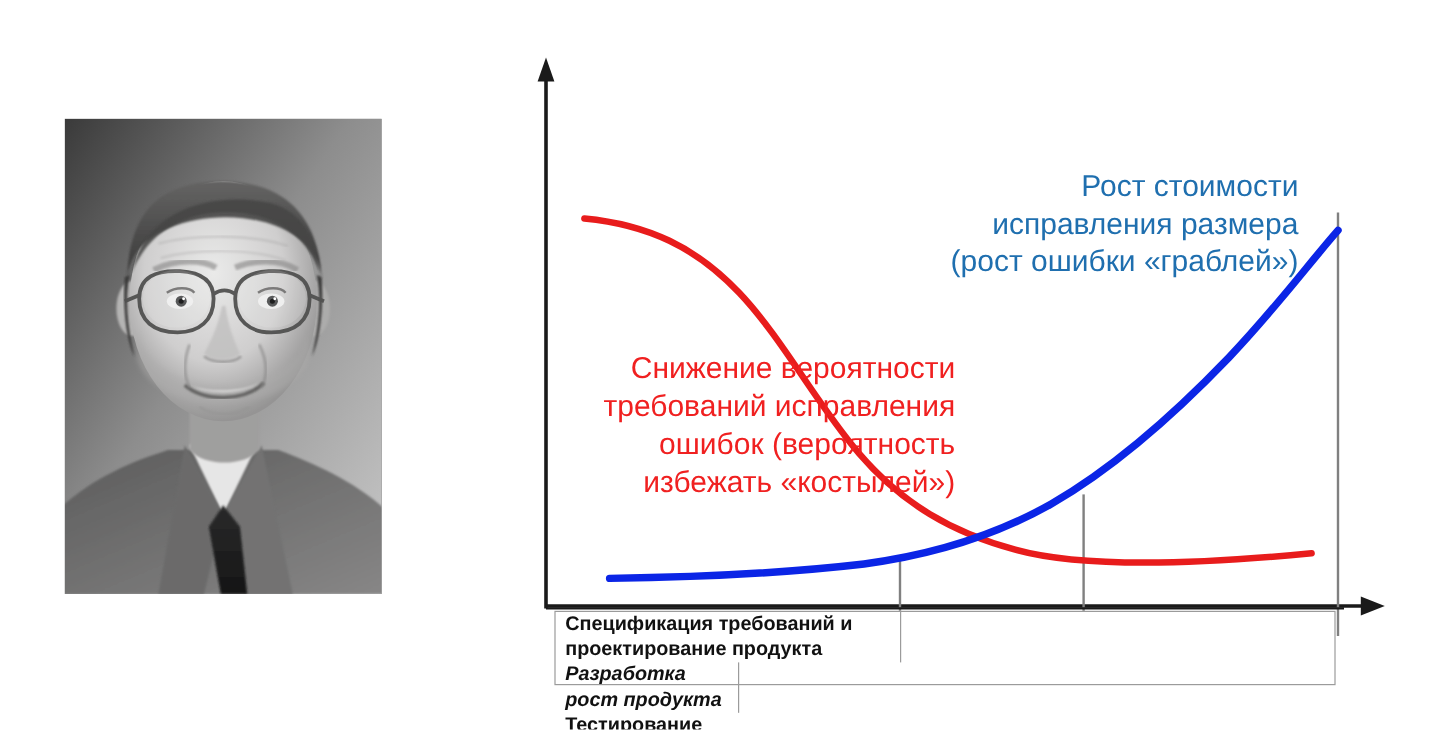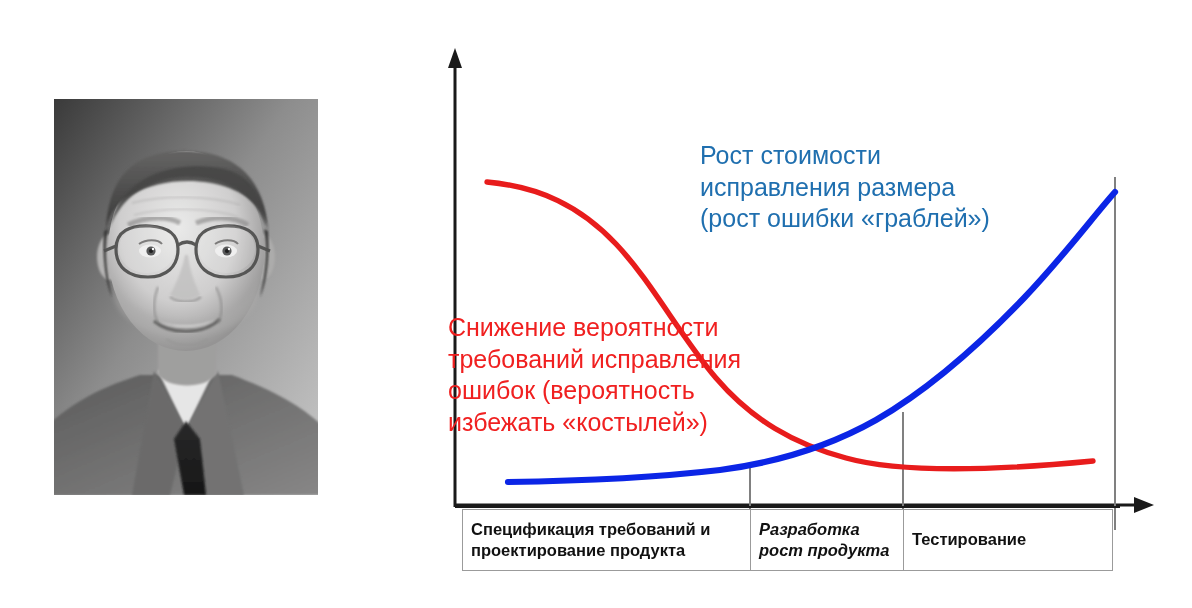--- a/index.html
+++ b/index.html
@@ -17,38 +17,39 @@
     position:absolute;left:54px;top:99px;width:264px;height:396px;
     overflow:hidden;background:#6f6f6f;
   }
   .photo-wrap svg{display:block;width:264px;height:396px;}
 
   
   .chart{position:absolute;left:430px;top:30px;width:745px;height:500px;}
   .chart svg{display:block;}
 
   
-  .ann{position:absolute;text-align:left;line-height:1.26;}
+  .ann{position:absolute;text-align:right;line-height:1.26;}
   .ann-blue{
     left:700px;top:140px;width:382px;
     color:#1F6FAF;font-size:25px;
   }
   .ann-red{
-    left:448px;top:312px;width:348px;
+    left:448px;top:292px;width:348px;
     color:#F02020;font-size:25px;
   }
   .ann div{white-space:nowrap;}
 
   
   .phase-table{
     position:absolute;left:462px;top:509px;width:651px;height:62px;
     display:flex;
     border:1px solid #9b9b9b;
     box-sizing:border-box;
     background:#ffffff;
+    flex-direction:column;
   }
   .phase-cell{
     box-sizing:border-box;
     display:flex;flex-direction:column;justify-content:center;
     font-size:16.5px;font-weight:bold;color:#111111;
     line-height:1.28;
     border-right:1px solid #9b9b9b;
     padding:0 8px;
   }
   .phase-cell:last-child{border-right:none;}

